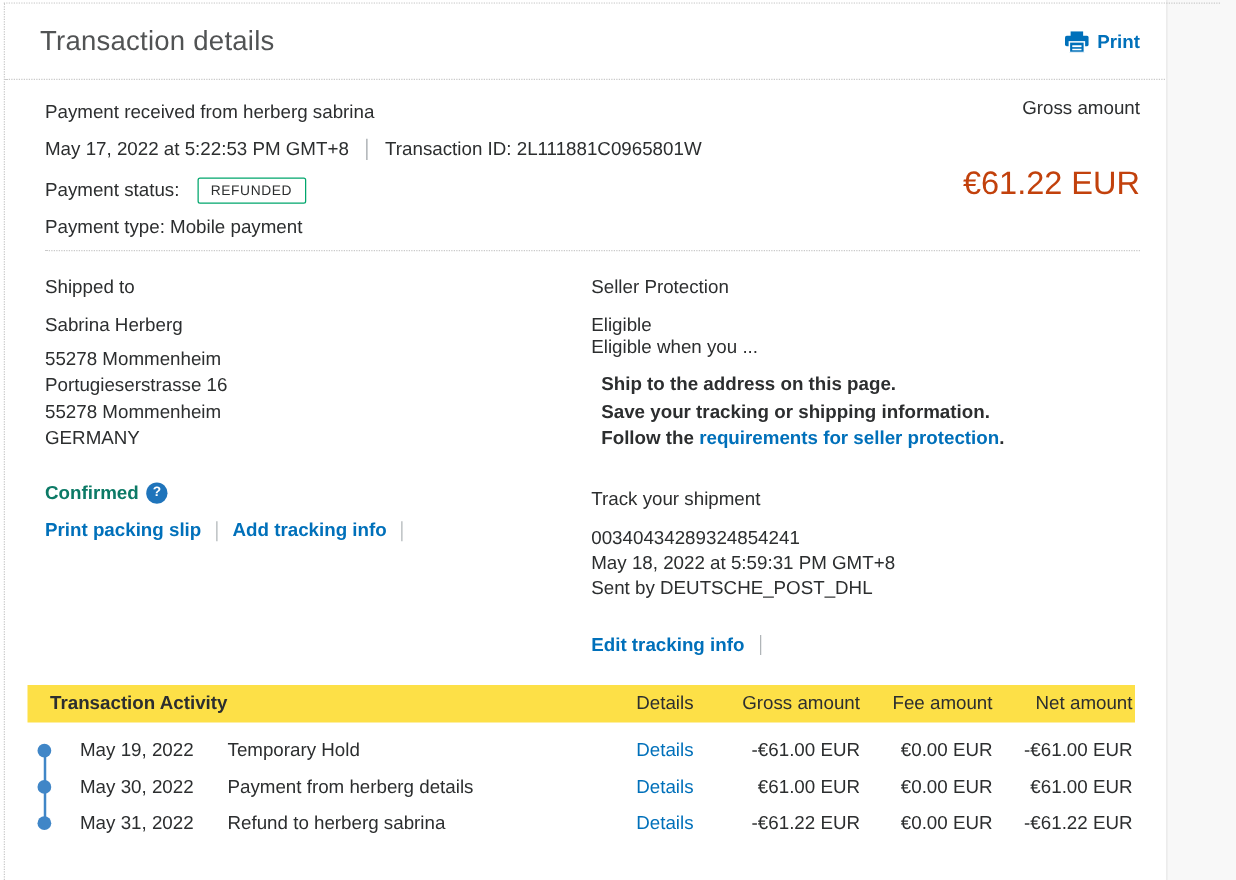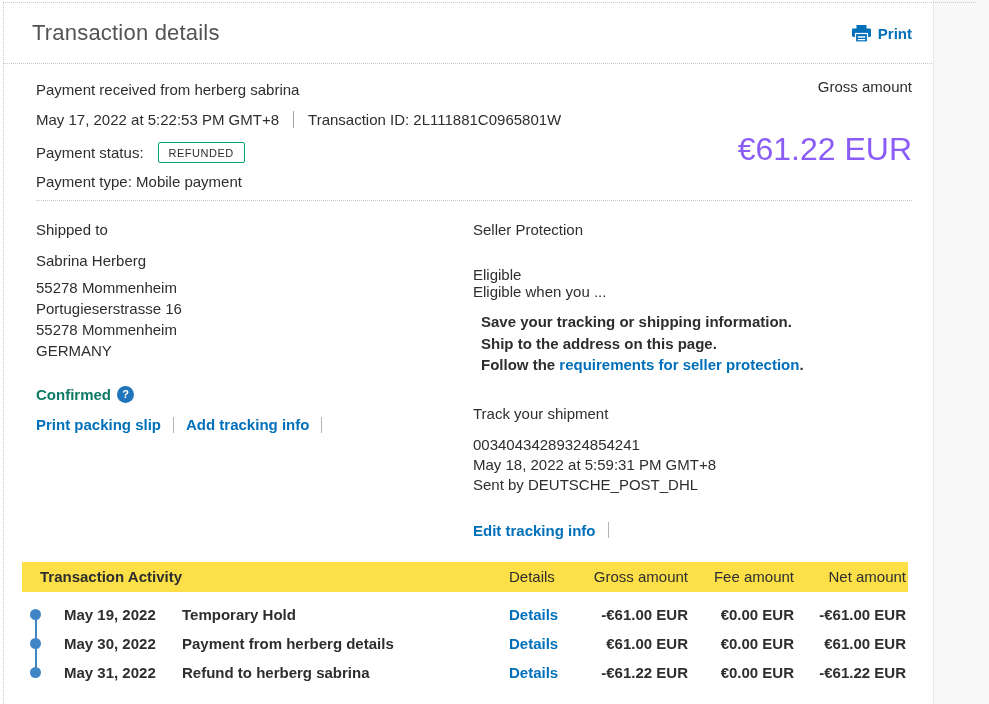--- a/index.html
+++ b/index.html
@@ -24,56 +24,56 @@
 
   
   .payment-summary { position:relative; height:136px; padding:16px 20px 0 32px; }
   .ps-row { display:flex; align-items:center; height:18px; margin-bottom:12px; }
   .ps-row.badge-row { height:24px; margin-bottom:8px; }
   .vsep { display:inline-block; width:1px; height:17px; background:#9ea4a8; margin:0 14px; }
   .badge { display:inline-block; margin-left:14px; border:1px solid #00a66c; border-radius:2px;
     padding:4px 10px 3px; font-size:11px; letter-spacing:0.5px; color:#2c2e2f; }
   .gross-block { position:absolute; top:14px; right:20px; text-align:right; }
   .gross-label { font-size:15px; margin-bottom:5px; }
-  .gross-value { font-size:32px; font-weight:300; color:#8b5cf6;margin-top:36px; }
+  .gross-value { font-size:26px; font-weight:300; color:#c2410c;margin-top:36px; }
 
   .dotted-divider { margin:0 20px 0 32px; border-top:1px dotted #c9c9c9; }
 
   
   .two-col { display:grid; grid-template-columns:469px 1fr; padding-top:20px; }
   .col-left { padding-left:32px; }
   .col-right { padding-right:36px; }
   .sec-title { height:18px; }
   .ship-name { margin-top:13px; }
   .addr-block { margin-top:8px; line-height:21px; }
   .confirmed { color:#0c7a66; font-weight:700; display:flex; align-items:center; gap:6px; height:21px;margin-top:23px; }
   .q-icon { display:inline-flex; align-items:center; justify-content:center; width:17px; height:17px;
     border-radius:50%; background:#1f74bb; color:#fff; font-size:11px; font-weight:700; }
   .links-row { margin-top:11px; display:flex; align-items:center; }
   .blue-link { color:#0070ba; font-weight:700; cursor:pointer; text-decoration:none; }
   .link-sep { display:inline-block; width:1px; height:16px; background:#b0b5b8; margin:0 12px; }
 
-  .sp-status { margin-top:27px; }
+  .sp-status { margin-top:13px; }
   .sp-cond-title { }
   .cond-block { margin-top:11px; padding-left:8px; line-height:21.5px; font-weight:700; }
   .cond-link { color:#0070ba; cursor:pointer; }
   .track-title { margin-top:29px; }
   .track-block { margin-top:13px; line-height:20px; }
   .edit-row { margin-top:27px; display:flex; align-items:center; }
 
   
   .activity { margin-top:23px; }
   .grid-cols { display:grid; grid-template-columns:42px 118px 327px 80px 99px 106px 112px 6px; align-items:center; }
   .band { margin:0 24px 0 18px; height:30px; background:#fde047; }
   .band-title { grid-column:1 / 4; padding-left:18px; font-weight:700; }
   .col-h { font-size:15px; color:#2c2e2f; }
   .col-h.num { text-align:right; }
   .rows-wrap { position:relative; margin:8px 24px 0 18px; }
   .tl-line { position:absolute; left:13px; top:14px; width:2px; height:59px; background:#4086c7; }
-  .a-row { height:29px;font-weight:bold; }
+  .a-row { height:29px; }
   .tl-dot { width:11px; height:11px; border-radius:50%; background:#4086c7; margin-left:8px; position:relative; z-index:1; }
   .cell-details { color:#0070ba; cursor:pointer; }
   .cell-num { text-align:right; }
 </style>
 </head>
 <body>
 
 <div class="page">
   <div class="right-strip"></div>
   <div class="page-border-top"></div>
@@ -137,22 +137,22 @@
           <a class="blue-link">Add tracking info</a>
           <span class="link-sep"></span>
         </div>
       </div>
 
       <div class="col-right">
         <div class="sec-title">Seller Protection</div>
         <div class="sp-status">Eligible</div>
         <div class="sp-cond-title">Eligible when you ...</div>
         <div class="cond-block">
+          <div>Ship to the address on this page.</div>
           <div>Save your tracking or shipping information.</div>
-          <div>Ship to the address on this page.</div>
           <div>
             <span>Follow the </span><a class="cond-link">requirements for seller protection</a><span>.</span>
           </div>
         </div>
         <div class="track-title">Track your shipment</div>
         <div class="track-block">
           <div>00340434289324854241</div>
           <div>May 18, 2022 at 5:59:31 PM GMT+8</div>
           <div>Sent by DEUTSCHE_POST_DHL</div>
         </div>

